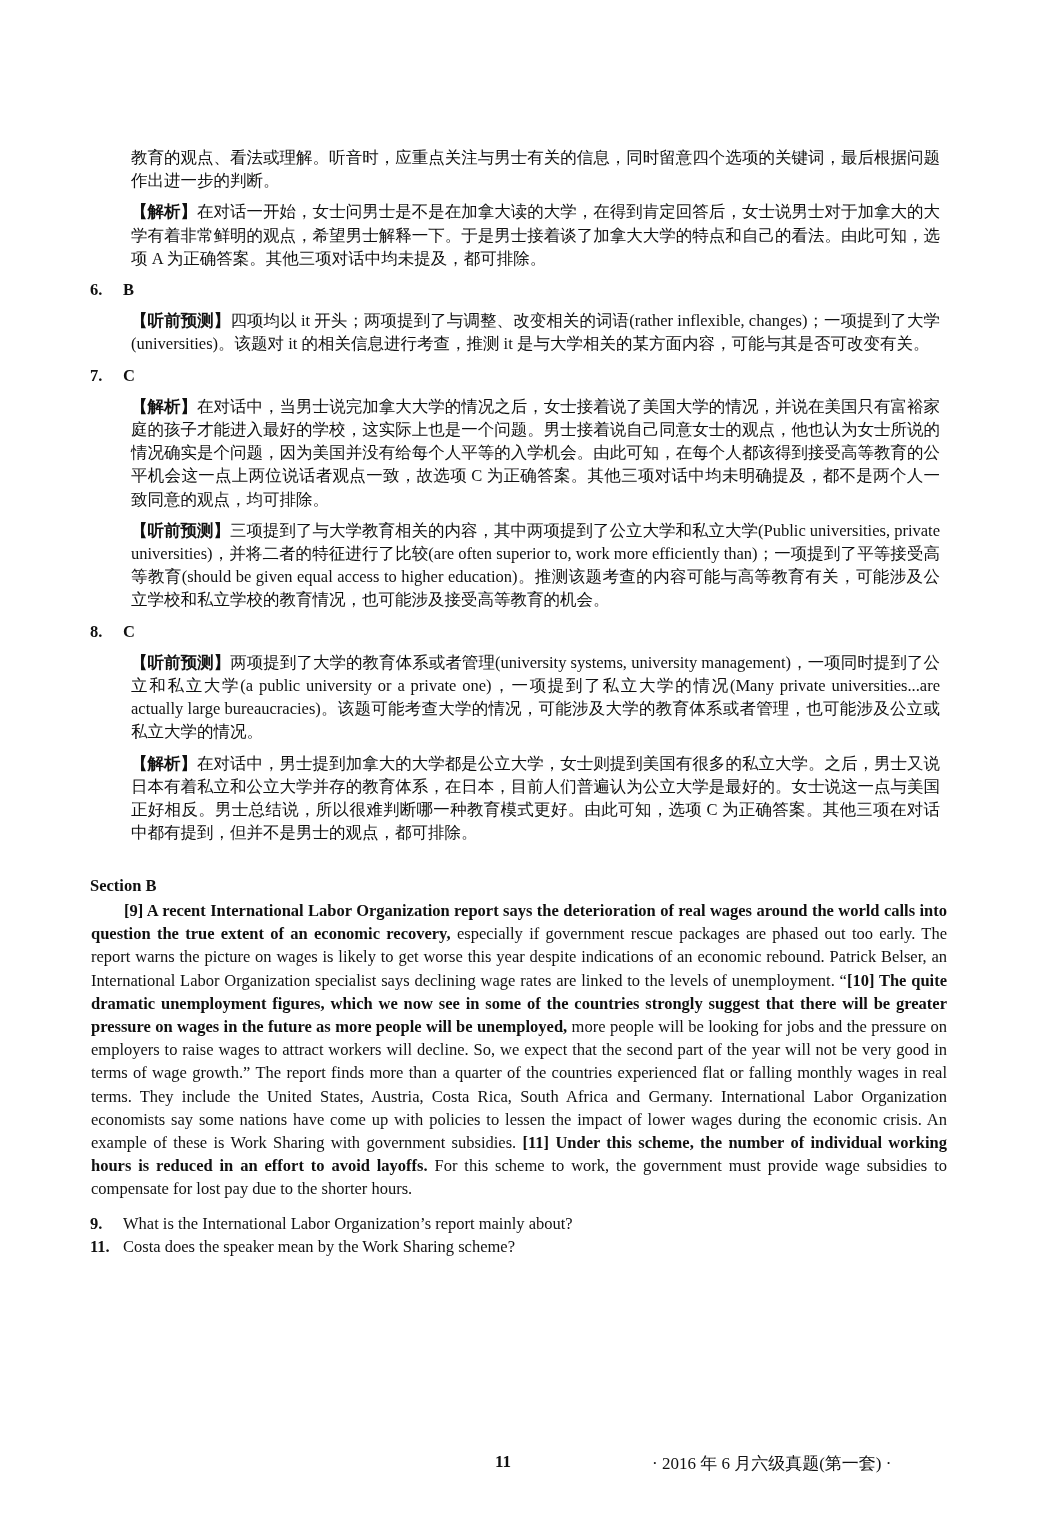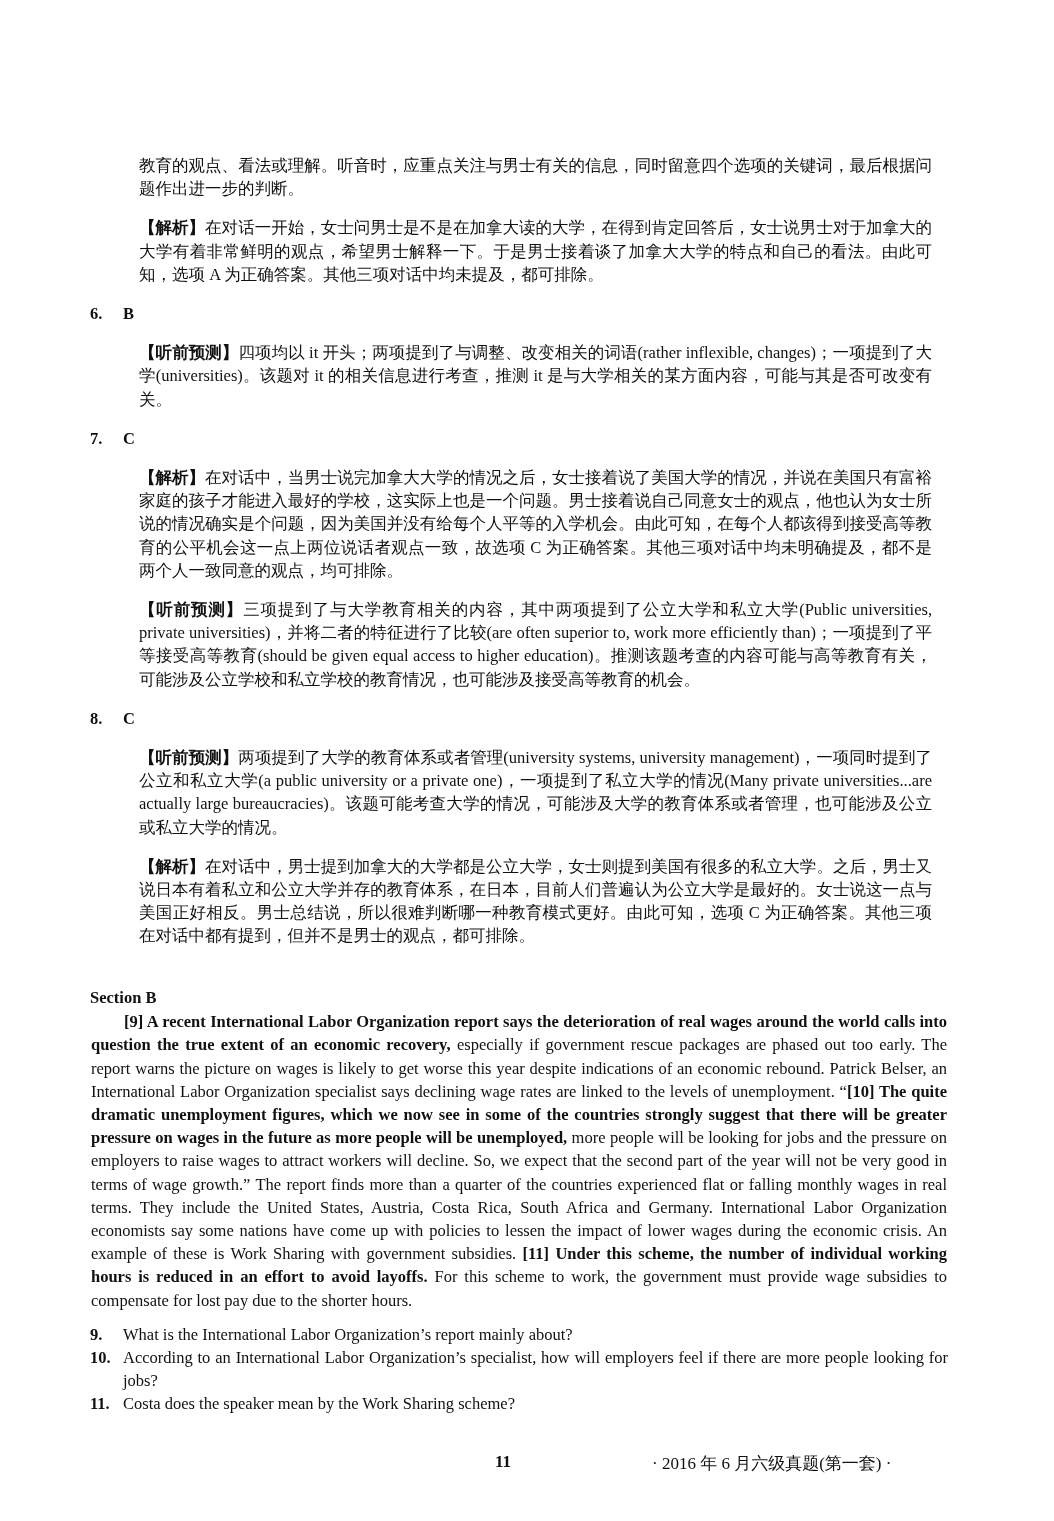--- a/index.html
+++ b/index.html
@@ -3,21 +3,21 @@
 <meta charset="utf-8">
 <style>
   html, body { margin: 0; padding: 0; background: #ffffff; }
   body {
     width: 1054px; height: 1521px; position: relative; overflow: hidden;
     font-family: "Liberation Serif", "DejaVu Serif", serif;
     color: #111111;
   }
   .page { position: absolute; left: 0; top: 0; width: 1054px; height: 1521px; }
   .content { position: absolute; left: 90px; top: 138px; width: 858px; }
-  .p { font-size: 16.5px; line-height: 23.2px; text-align: justify; margin: 16px; }
+  .p { font-size: 16.5px; line-height: 23.2px; text-align: justify; margin: 8px; }
   .indent { padding-left: 33px; }
   .item-head { font-weight: bold; font-size: 16.5px; line-height: 23.2px; display: flex; }
   .item-num { width: 33px; }
   .tag { font-weight: bold; }
   .sec { font-weight: bold; font-size: 16.5px; line-height: 23.5px; margin: 0; }
   .sec-cn { font-size: 17px; line-height: 22px; font-family: "DejaVu Sans", sans-serif; margin: 0; }
   .passage { font-size: 16.5px; line-height: 23.2px; text-align: justify; margin: 1px; text-indent: 33px; }
   .b { font-weight: bold; }
   .q { display: flex; font-size: 16.5px; line-height: 23.2px; }
   .qn { width: 33px; font-weight: bold; flex-shrink: 0; }
@@ -69,24 +69,20 @@
     <p class="passage"><span class="b">[9] A recent International Labor Organization report says the deterioration of real wages around the world calls into question the true extent of an economic recovery,</span><span> especially if government rescue packages are phased out too early. The report warns the picture on wages is likely to get worse this year despite indications of an economic rebound. Patrick Belser, an International Labor Organization specialist says declining wage rates are linked to the levels of unemployment. “</span><span class="b">[10] The quite dramatic unemployment figures, which we now see in some of the countries strongly suggest that there will be greater pressure on wages in the future as more people will be unemployed,</span><span> more people will be looking for jobs and the pressure on employers to raise wages to attract workers will decline. So, we expect that the second part of the year will not be very good in terms of wage growth.” The report finds more than a quarter of the countries experienced flat or falling monthly wages in real terms. They include the United States, Austria, Costa Rica, South Africa and Germany. International Labor Organization economists say some nations have come up with policies to lessen the impact of lower wages during the economic crisis. An example of these is Work Sharing with government subsidies. </span><span class="b">[11] Under this scheme, the number of individual working hours is reduced in an effort to avoid layoffs.</span><span> For this scheme to work, the government must provide wage subsidies to compensate for lost pay due to the shorter hours.</span></p>
 
     <div style="height:10px"></div>
 
     <div>
       <div class="q">
         <span class="qn">9.</span>
         <span class="qt">What is the International Labor Organization’s report mainly about?</span>
       </div>
       <div class="q">
-        <span class="qn">10.</span>
-        <span class="qt">According to an International Labor Organization’s specialist, how will employers feel if there are more people looking for jobs?</span>
-      </div>
-      <div class="q">
         <span class="qn">11.</span>
         <span class="qt">Costa does the speaker mean by the Work Sharing scheme?</span>
       </div>
     </div>
   </div>
 
   <div class="footer">
     <span class="page-num">11</span>
     <span class="running">· 2016 年 6 月六级真题(第一套) ·</span>
   </div>

